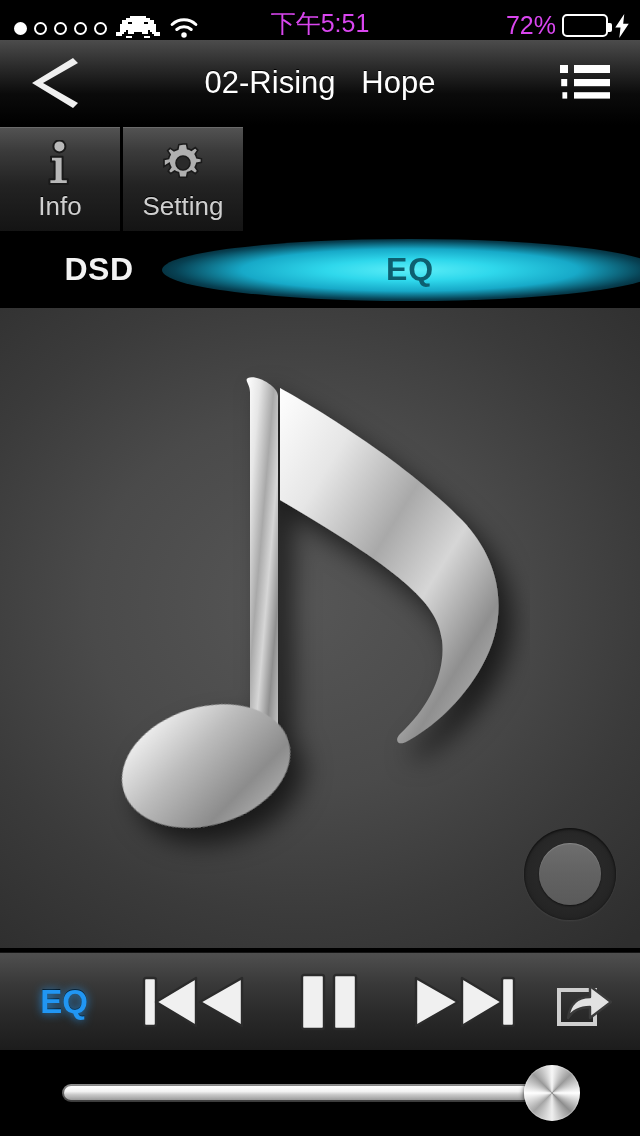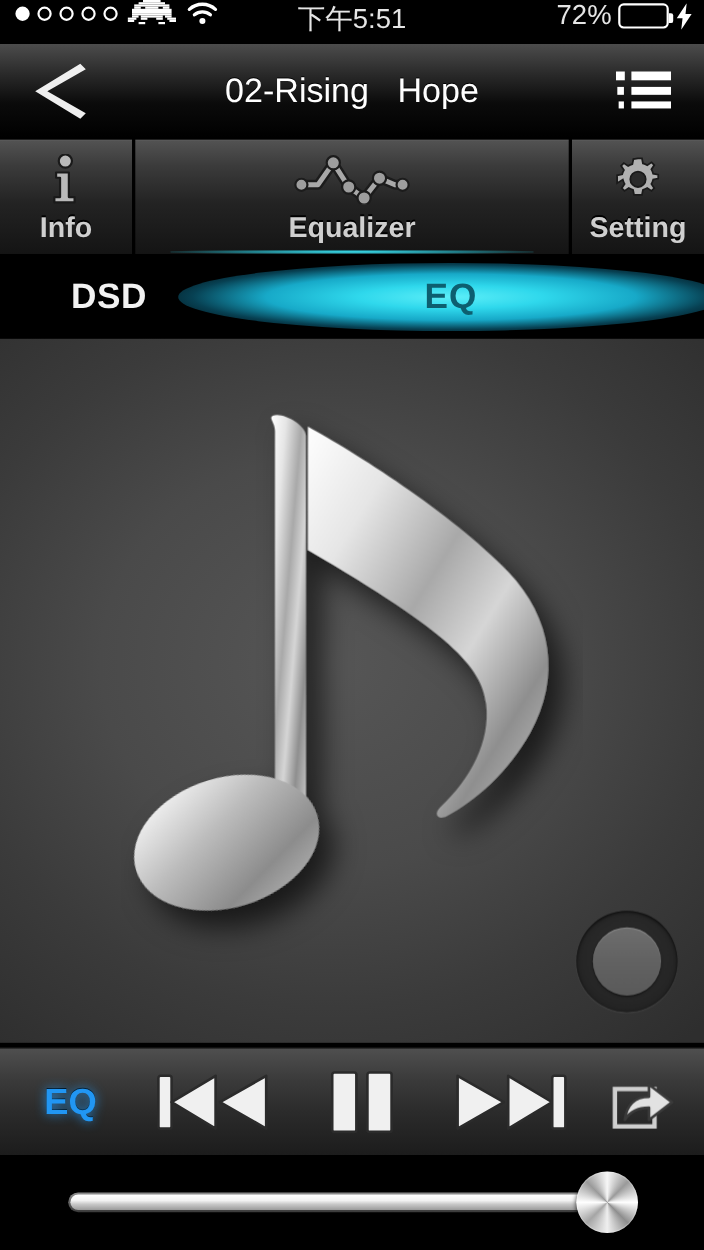--- a/index.html
+++ b/index.html
@@ -6,22 +6,22 @@
   html,body { background:#000; }
   body {
     width:640px; height:1136px; position:relative; overflow:hidden;
     font-family:"Liberation Sans", sans-serif;
     -webkit-font-smoothing:antialiased;
   }
 
   
   #status-bar{
     position:absolute; left:0; top:0; width:640px; height:40px;
-    background:#000; color:#e5e5e5;
-    display:flex; align-items:flex-start;
+    background:#000; color:#d946ef;
+    display:flex; align-items:flex-end;
   }
   #status-left{ display:flex; align-items:center; gap:9px; padding-left:14px; }
   .sig-dots{ display:flex; align-items:center; gap:7px; }
   .sig-dot{ width:13px; height:13px; border-radius:50%; border:2px solid #fff; }
   .sig-dot.on{ background:#fff; }
   .carrier-logo{ width:44px; height:24px; }
   .wifi-ico{ width:30px; height:24px; }
   #status-center{
     position:absolute; left:0; right:0; text-align:center;
     font-size:25px; letter-spacing:0px; font-weight:400;
@@ -57,21 +57,21 @@
     text-shadow:0 -1px 0 #000;
   }
   #playlist-button{
     margin-left:auto; width:110px; height:86px;
     display:flex; align-items:center; justify-content:center;
   }
 
   
   #tab-bar{
     position:absolute; left:0; top:127px; width:640px; height:84px;
-    background:#000; display:flex; gap:3px;font-weight:bold;
+    background:#000; display:flex; gap:3px;
   }
   .tab{
     position:relative; height:104px;
     display:flex; flex-direction:column; align-items:center; justify-content:center;
     background:linear-gradient(to bottom,#525252 0%,#3b3b3b 22%,#232323 55%,#141414 100%);
     border-top:1px solid #6a6a6a;
   }
   .tab .tab-icon{ height:48px; display:flex; align-items:flex-end; justify-content:center; }
   .tab .tab-label{
     color:#cfcfcf; font-size:26px; margin-top:5px;
@@ -264,37 +264,20 @@
   <div class="tab" id="tab-info">
     <div class="tab-icon">
       <svg width="30" height="46" viewBox="0 0 15 23">
         <circle cx="7.2" cy="3.2" r="3" fill="#b9b9b9" stroke="#1a1a1a" stroke-width="1"></circle>
         <path d="M4.2 8.4 h4.6 v11.2 h2.6 v2.4 H2.2 v-2.4 h2.6 v-8.8 H3 V8.4 z" fill="#b9b9b9" stroke="#1a1a1a" stroke-width="1" stroke-linejoin="round"></path>
       </svg>
     </div>
     <div class="tab-label">Info</div>
   </div>
 
-  <div class="tab active" id="tab-equalizer">
-    <div class="tab-icon">
-      <svg width="110" height="48" viewBox="0 0 110 48">
-        <polyline points="8,30 24,30 38,10 52,32 66,42 80,24 94,30 102,30" fill="none" stroke="#1c1c1c" stroke-width="9" stroke-linejoin="round" stroke-linecap="round"></polyline>
-        <polyline points="8,30 24,30 38,10 52,32 66,42 80,24 94,30 102,30" fill="none" stroke="#a8a8a8" stroke-width="4.5" stroke-linejoin="round" stroke-linecap="round"></polyline>
-        <g fill="#9e9e9e" stroke="#1c1c1c" stroke-width="2">
-          <circle cx="9" cy="30" r="5.5"></circle>
-          <circle cx="38" cy="10" r="6"></circle>
-          <circle cx="52" cy="32" r="6"></circle>
-          <circle cx="66" cy="42" r="6"></circle>
-          <circle cx="80" cy="24" r="6"></circle>
-          <circle cx="101" cy="30" r="5.5"></circle>
-        </g>
-      </svg>
-    </div>
-    <div class="tab-label">Equalizer</div>
-  </div>
 
   <div class="tab" id="tab-setting">
     <div class="tab-icon">
       <svg width="46" height="46" viewBox="0 0 46 46">
         <g fill="#b0b0b0" stroke="#1a1a1a" stroke-width="1.6">
           <path d="M23,4 l3.6,0 0.9,4.6 a15,15 0 0 1 3.9,1.6 l3.9,-2.6 2.5,2.5 -2.6,3.9 a15,15 0 0 1 1.6,3.9 l4.6,0.9 0,3.6 -4.6,0.9 a15,15 0 0 1 -1.6,3.9 l2.6,3.9 -2.5,2.5 -3.9,-2.6 a15,15 0 0 1 -3.9,1.6 l-0.9,4.6 -3.6,0 -3.6,0 -0.9,-4.6 a15,15 0 0 1 -3.9,-1.6 l-3.9,2.6 -2.5,-2.5 2.6,-3.9 a15,15 0 0 1 -1.6,-3.9 L4,26.6 4,23 l0,-3.6 4.6,-0.9 a15,15 0 0 1 1.6,-3.9 L7.6,10.7 10.1,8.2 14,10.8 a15,15 0 0 1 3.9,-1.6 L18.8,4.6 z"></path>
         </g>
         <circle cx="23" cy="23" r="7" fill="#2a2a2a" stroke="#1a1a1a" stroke-width="1.6"></circle>
       </svg>
     </div>

